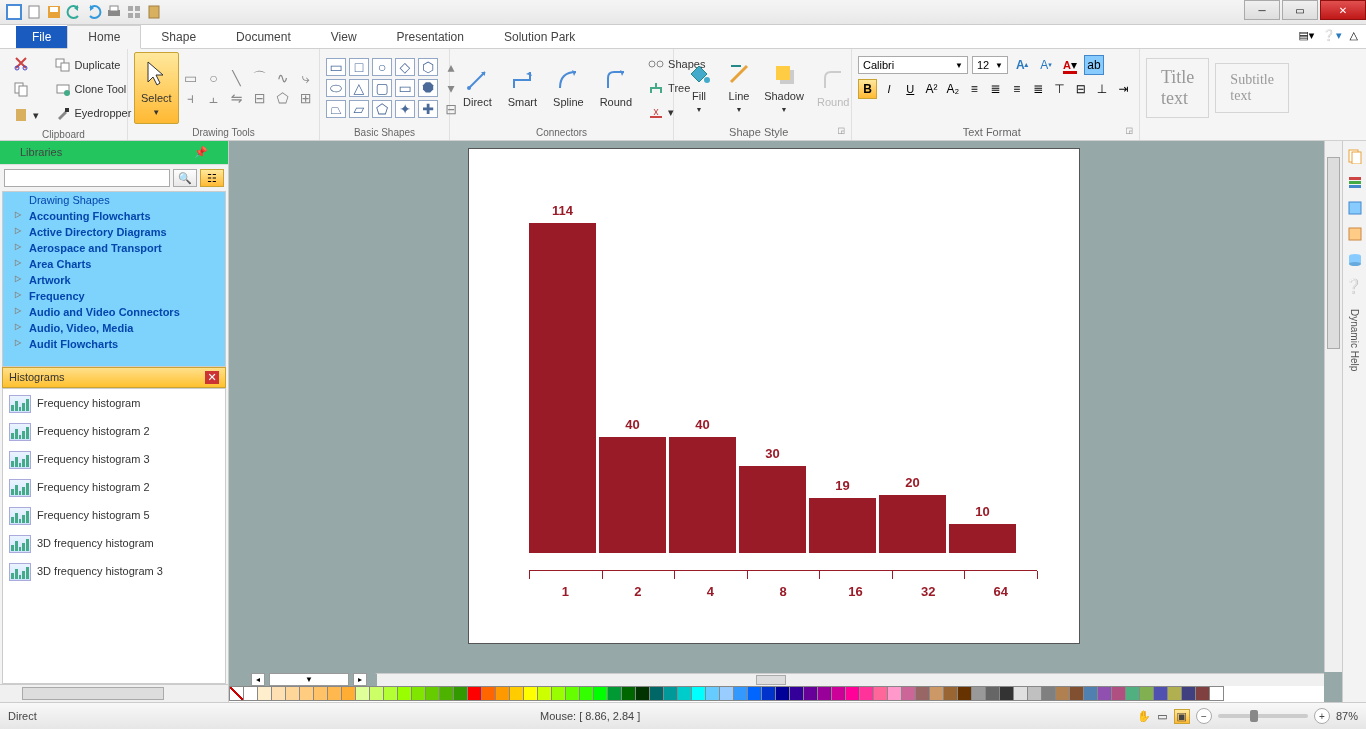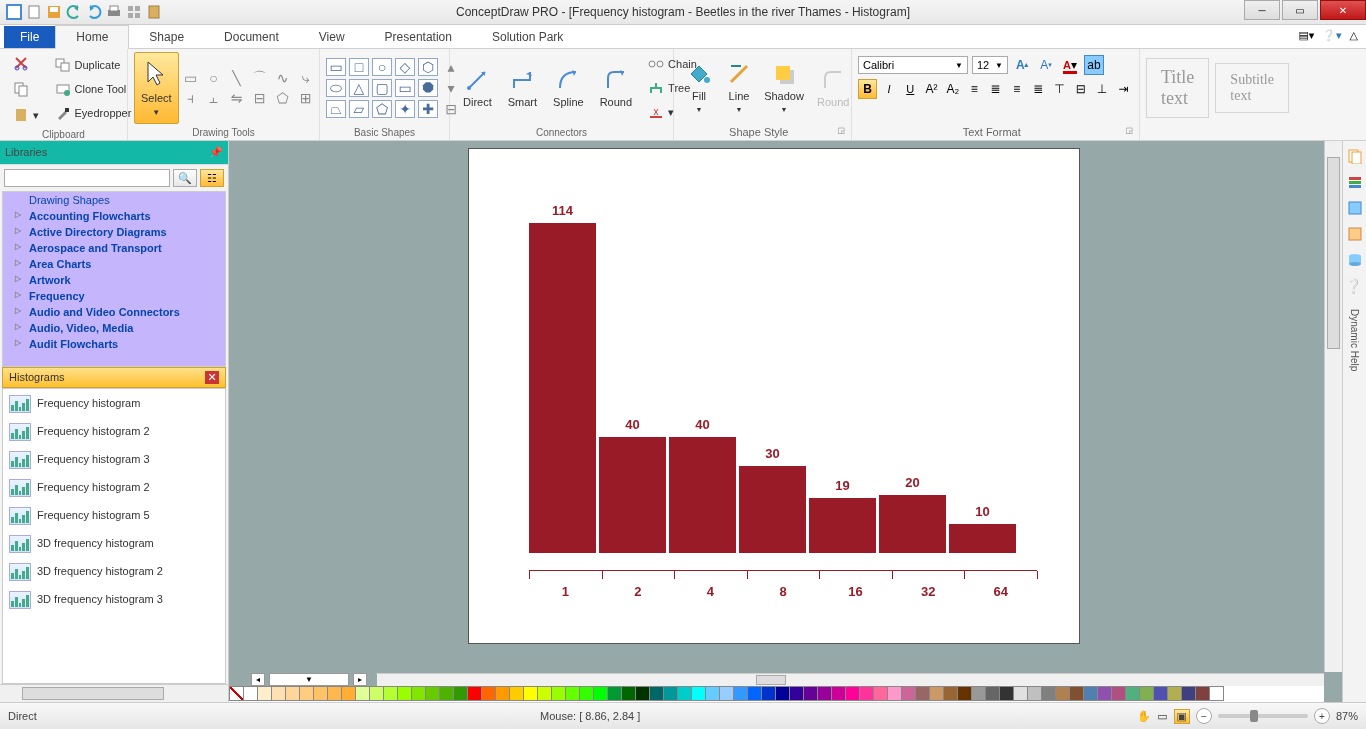--- a/index.html
+++ b/index.html
@@ -5,21 +5,21 @@
 * { margin:0; padding:0; box-sizing:border-box; font-family:"Segoe UI",Tahoma,sans-serif; font-size:11px; }
 body { background:#fff; overflow:hidden; width:1366px; height:729px; position:relative; }
 .titlebar { height:25px; background:linear-gradient(#f5f5f5,#e8e8e8); display:flex; align-items:center; border-bottom:1px solid #ccc; position:relative; }
 .qat { display:flex; align-items:center; gap:4px; padding:0 6px; }
 .qat-icon { width:16px; height:16px; display:inline-block; }
 .title { position:absolute; left:50%; transform:translateX(-50%); color:#333; font-size:12px; }
 .winbtns { position:absolute; right:0; top:0; display:flex; }
 .winbtn { width:36px; height:20px; display:flex; align-items:center; justify-content:center; font-size:10px; cursor:pointer; }
 .winbtn.min,.winbtn.max { background:linear-gradient(#f0f0f0,#ddd); border:1px solid #aaa; margin-right:2px; }
 .winbtn.close { background:linear-gradient(#e25050,#c01818); color:#fff; border:1px solid #901010; width:46px; }
-.tabsbar { height:24px; background:#fff; display:flex; align-items:flex-end; border-bottom:1px solid #d0d0d0; padding-left:4px; position:relative; }
+.tabsbar { height:24px; background:#fff; display:flex; align-items:flex-end; border-bottom:1px solid #d0d0d0; padding-left:16px; position:relative; }
 .filetab { background:#1a5bbf; color:#fff; padding:4px 16px; font-size:12px; cursor:pointer; }
 .maintab { padding:4px 20px; font-size:12px; color:#444; cursor:pointer; }
 .maintab.active { background:#f5f5f5; border:1px solid #d0d0d0; border-bottom:1px solid #f5f5f5; margin-bottom:-1px; }
 .tabsright { position:absolute; right:8px; top:4px; display:flex; gap:8px; }
 .ribbon { height:92px; background:#f5f5f5; border-bottom:1px solid #d0d0d0; display:flex; }
 .rgroup { border-right:1px solid #e0e0e0; padding:2px 6px 0 6px; display:flex; flex-direction:column; justify-content:space-between; }
 .rgroup-label { text-align:center; font-size:10px; color:#666; padding:2px 0; }
 .rgroup-content { flex:1; display:flex; align-items:center; gap:2px; }
 .rbtn { padding:3px 6px; display:flex; align-items:center; gap:4px; cursor:pointer; color:#333; border:1px solid transparent; border-radius:2px; }
 .rbtn-big { flex-direction:column; height:72px; justify-content:center; width:48px; }
@@ -27,26 +27,26 @@
 .vcol { display:flex; flex-direction:column; gap:2px; }
 .shape-grid { display:grid; grid-template-columns:repeat(6,20px); gap:3px; }
 .shape-cell { width:20px; height:18px; display:flex; align-items:center; justify-content:center; border:1px solid #93a8c7; background:#fff; font-size:14px; color:#4a6a9a; }
 .shape-cell.noborder { border:none; background:none; color:#888; }
 .font-sel { border:1px solid #aaa; padding:2px 4px; background:#fff; display:flex; align-items:center; justify-content:space-between; }
 .txtbtn { width:20px; height:20px; display:flex; align-items:center; justify-content:center; border:1px solid transparent; cursor:pointer; font-size:12px; }
 .txtbtn.bold { background:linear-gradient(#ffe89c,#ffb933); border:1px solid #c9a334; font-weight:bold; }
 .title-box { border:1px solid #d5d5d5; padding:8px 14px; color:#999; font-size:18px; font-family:Georgia,serif; }
 .work { position:absolute; top:141px; left:0; right:0; bottom:27px; display:flex; }
 .libpanel { width:229px; background:#f3f3f3; border-right:1px solid #ccc; display:flex; flex-direction:column; }
-.libhdr { padding:5px 5px; background:#14b8a6; display:flex; justify-content:space-between; color:#444; border-bottom:1px solid #ddd; }
+.libhdr { padding:5px 20px; background:#22c55e; display:flex; justify-content:space-between; color:#444; border-bottom:1px solid #ddd; }
 .libsearch { padding:4px; display:flex; gap:3px; }
 .libsearch input { flex:1; border:1px solid #aaa; padding:2px; }
 .libsearch .sbtn { width:24px; border:1px solid #aaa; background:linear-gradient(#fdfdfd,#e8e8e8); display:flex; align-items:center; justify-content:center; cursor:pointer; }
 .libsearch .sbtn.sel { background:linear-gradient(#ffe89c,#ffb933); border-color:#c9a334; }
-.libtree { flex:0 0 176px; overflow:auto; background:#c4b5fd; border:1px solid #ccc; margin:0 2px; }
+.libtree { flex:0 0 176px; overflow:auto; background:#7dd3fc; border:1px solid #ccc; margin:0 2px; }
 .libtree-item { padding:2px 4px 2px 26px; color:#0645ad; cursor:pointer; font-weight:bold; font-size:11px; position:relative; }
 .libtree-item.plain { font-weight:normal; color:#0645ad; }
 .libtree-item::before { content:"▷"; position:absolute; left:12px; color:#888; font-size:8px; }
 .libtree-item.nohead::before { content:""; }
 .libtree::-webkit-scrollbar,.shapelist::-webkit-scrollbar{width:16px}
 .libtree::-webkit-scrollbar-thumb,.shapelist::-webkit-scrollbar-thumb{background:#c5c5c5;border:1px solid #aaa;}
 .libsection { background:linear-gradient(#ffe08a,#ffc02f); padding:3px 6px; color:#333; display:flex; justify-content:space-between; font-size:11px; border:1px solid #c9a334; margin:0 2px; }
 .shapelist { flex:1; overflow:auto; background:#fff; margin:0 2px; border:1px solid #ccc; }
 .shape-item { padding:8px 6px 8px 34px; cursor:pointer; color:#333; position:relative; }
 .shape-thumb { position:absolute; left:6px; top:6px; width:22px; height:18px; border:1px solid #aad; background:linear-gradient(#eaf4ff,#d0e4ff); display:flex; align-items:flex-end; justify-content:center; gap:1px; padding:1px; }
@@ -131,21 +131,20 @@
           <rect x="2" y="9" width="5" height="5" fill="#aaa"></rect>
           <rect x="9" y="9" width="5" height="5" fill="#aaa"></rect>
         </svg>
       </span>
     <span class="qat-icon">
         <svg width="16" height="16">
           <rect x="3" y="2" width="10" height="12" fill="#d8b060" stroke="#a08040"></rect>
         </svg>
       </span>
   </div>
-  <div class="title">ConceptDraw PRO - [Frequency histogram - Beetles in the river Thames - Histogram]</div>
   <div class="winbtns">
     <div class="winbtn min">─</div>
     <div class="winbtn max">▭</div>
     <div class="winbtn close">✕</div>
   </div>
 </div>
 
 <div class="tabsbar">
   <div class="filetab">File</div>
   <div class="maintab active">Home</div>
@@ -296,21 +295,21 @@
             <path d="M20 4 L16 2 L18 8 Z" fill="#4a8bd8"></path>
           </svg>
           <span>Round</span>
         </div>
       <div class="vcol">
         <div class="rbtn">
             <svg width="16" height="14">
               <circle cx="4" cy="7" r="3" fill="none" stroke="#888"></circle>
               <circle cx="12" cy="7" r="3" fill="none" stroke="#888"></circle>
             </svg>
-            <span>Chain</span>
+            <span>Shapes</span>
           </div>
         <div class="rbtn">
             <svg width="16" height="14">
               <path d="M8 2 L8 7 M3 12 L3 7 L13 7 L13 12" stroke="#4a8" stroke-width="2" fill="none"></path>
             </svg>
             <span>Tree</span>
           </div>
         <div class="rbtn"><svg width="16" height="14">
               <path d="M2 12 L14 12" stroke="#c44" stroke-width="2"></path>
               <path d="M6 4 L10 10 M10 4 L6 10" stroke="#c44"></path>
@@ -468,27 +467,20 @@
             <span style="height: 8px;"></span>
             <span style="height: 12px;"></span>
           </div><span>Frequency histogram 5</span></div>
         <div class="shape-item"><div class="shape-thumb">
             <span style="height: 6px;"></span>
             <span style="height: 10px;"></span>
             <span style="height: 4px;"></span>
             <span style="height: 8px;"></span>
             <span style="height: 12px;"></span>
           </div><span>3D frequency histogram</span></div>
-        <div class="shape-item"><div class="shape-thumb">
-            <span style="height: 6px;"></span>
-            <span style="height: 10px;"></span>
-            <span style="height: 4px;"></span>
-            <span style="height: 8px;"></span>
-            <span style="height: 12px;"></span>
-          </div><span>3D frequency histogram 2</span></div>
         <div class="shape-item"><div class="shape-thumb">
             <span style="height: 6px;"></span>
             <span style="height: 10px;"></span>
             <span style="height: 4px;"></span>
             <span style="height: 8px;"></span>
             <span style="height: 12px;"></span>
           </div><span>3D frequency histogram 3</span></div>
       </div>
     <div class="libhscroll"></div>
   </div>

